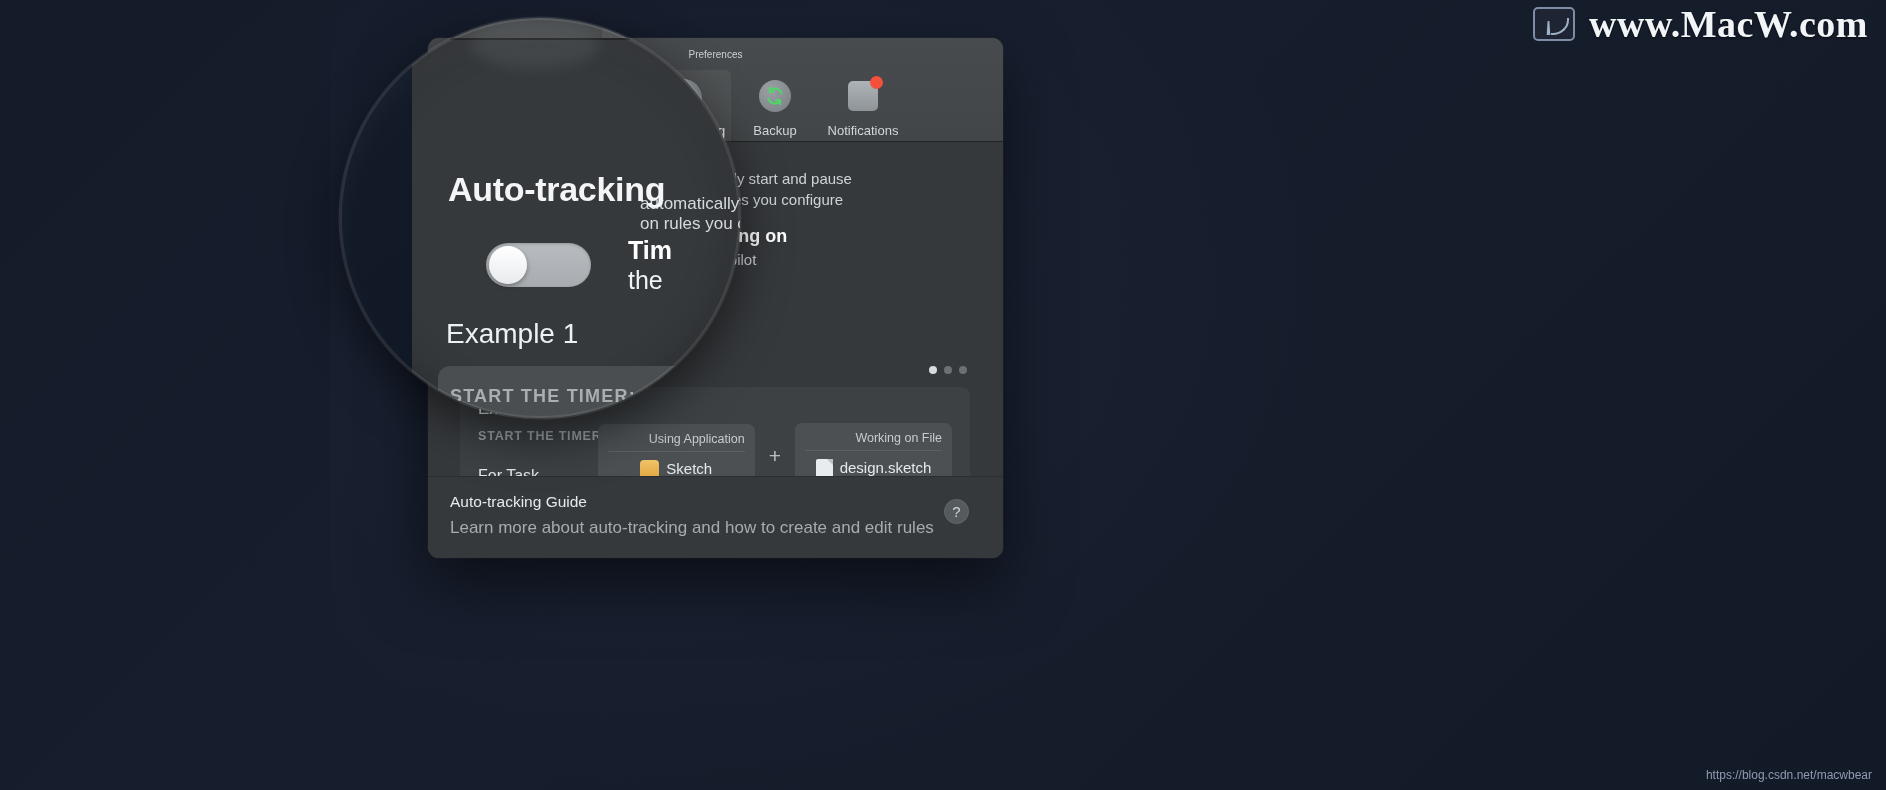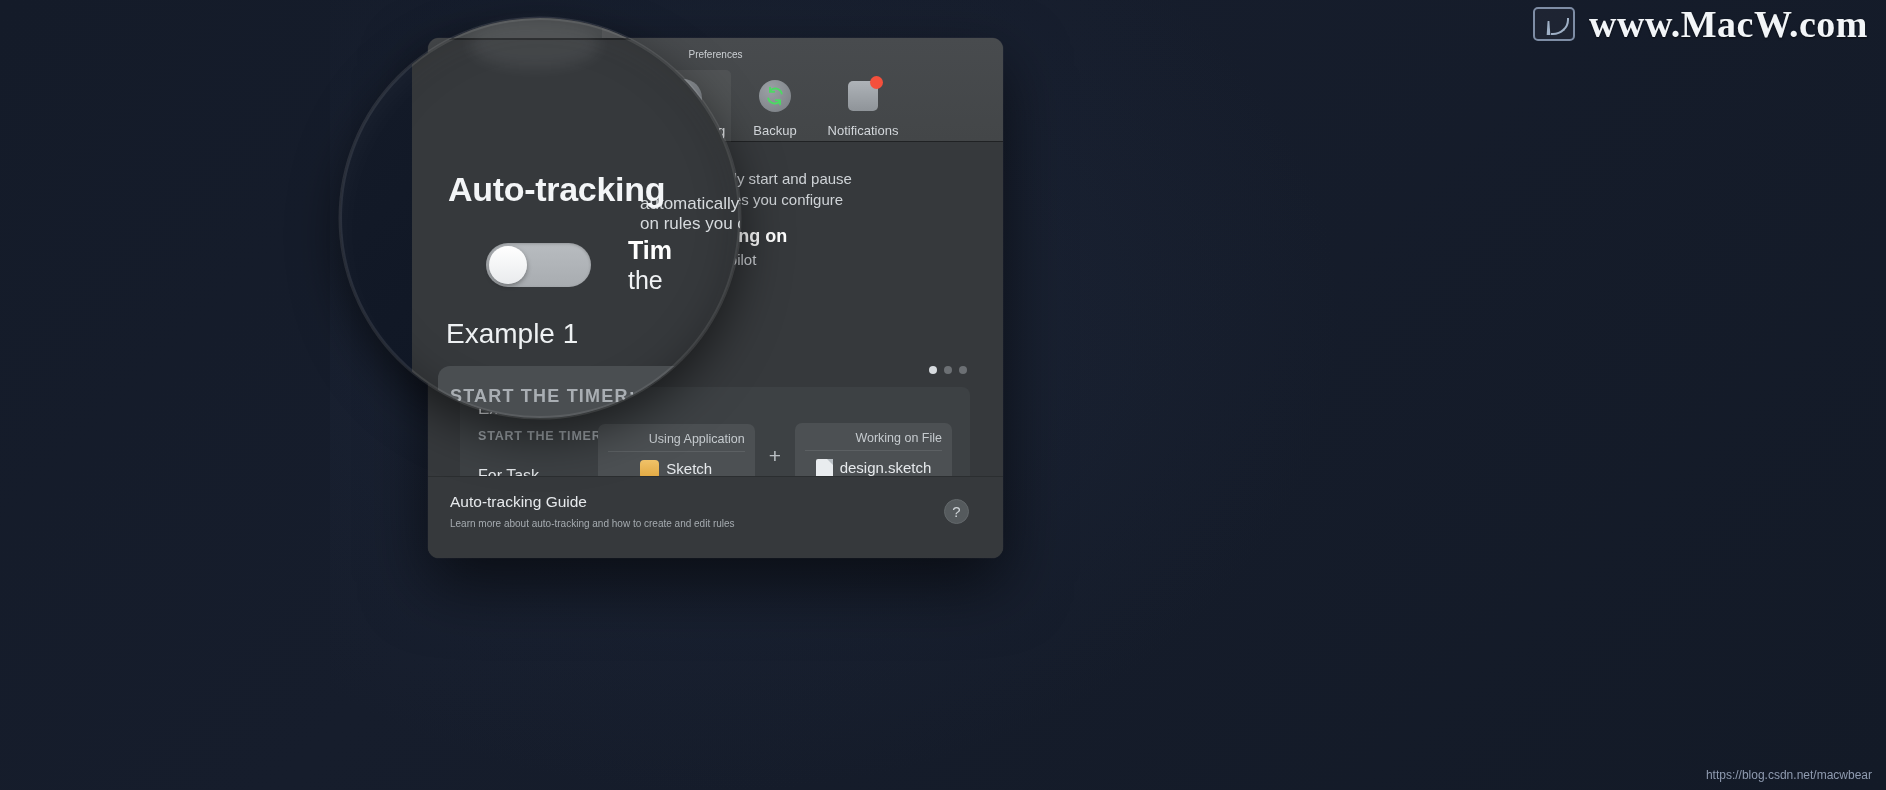--- a/index.html
+++ b/index.html
@@ -293,21 +293,21 @@
   
   .footer {
     position: absolute; left: 0; right: 0; bottom: 0;
     height: 82px;
     border-top: 1px solid #2b2e30;
     background: #36393c;
     padding: 16px 34px 0 22px;
     display: flex; align-items: flex-start; justify-content: space-between;
   }
   .footer .f-title { color: #e6e9ec; font-size: 15.5px; }
-  .footer .f-sub { color: #a5abb0; font-size: 10px; margin-top: 7px; }
+  .footer .f-sub { color: #a5abb0; font-size: 17px; margin-top: 7px; }
   .help-btn {
     width: 25px; height: 25px; border-radius: 50%;
     background: #555a5d; color: #cfd4d8;
     display: flex; align-items: center; justify-content: center;
     font-size: 15px; margin-top: 6px;
     border: 1px solid #63686b;
   }
 
   
   .lens {

